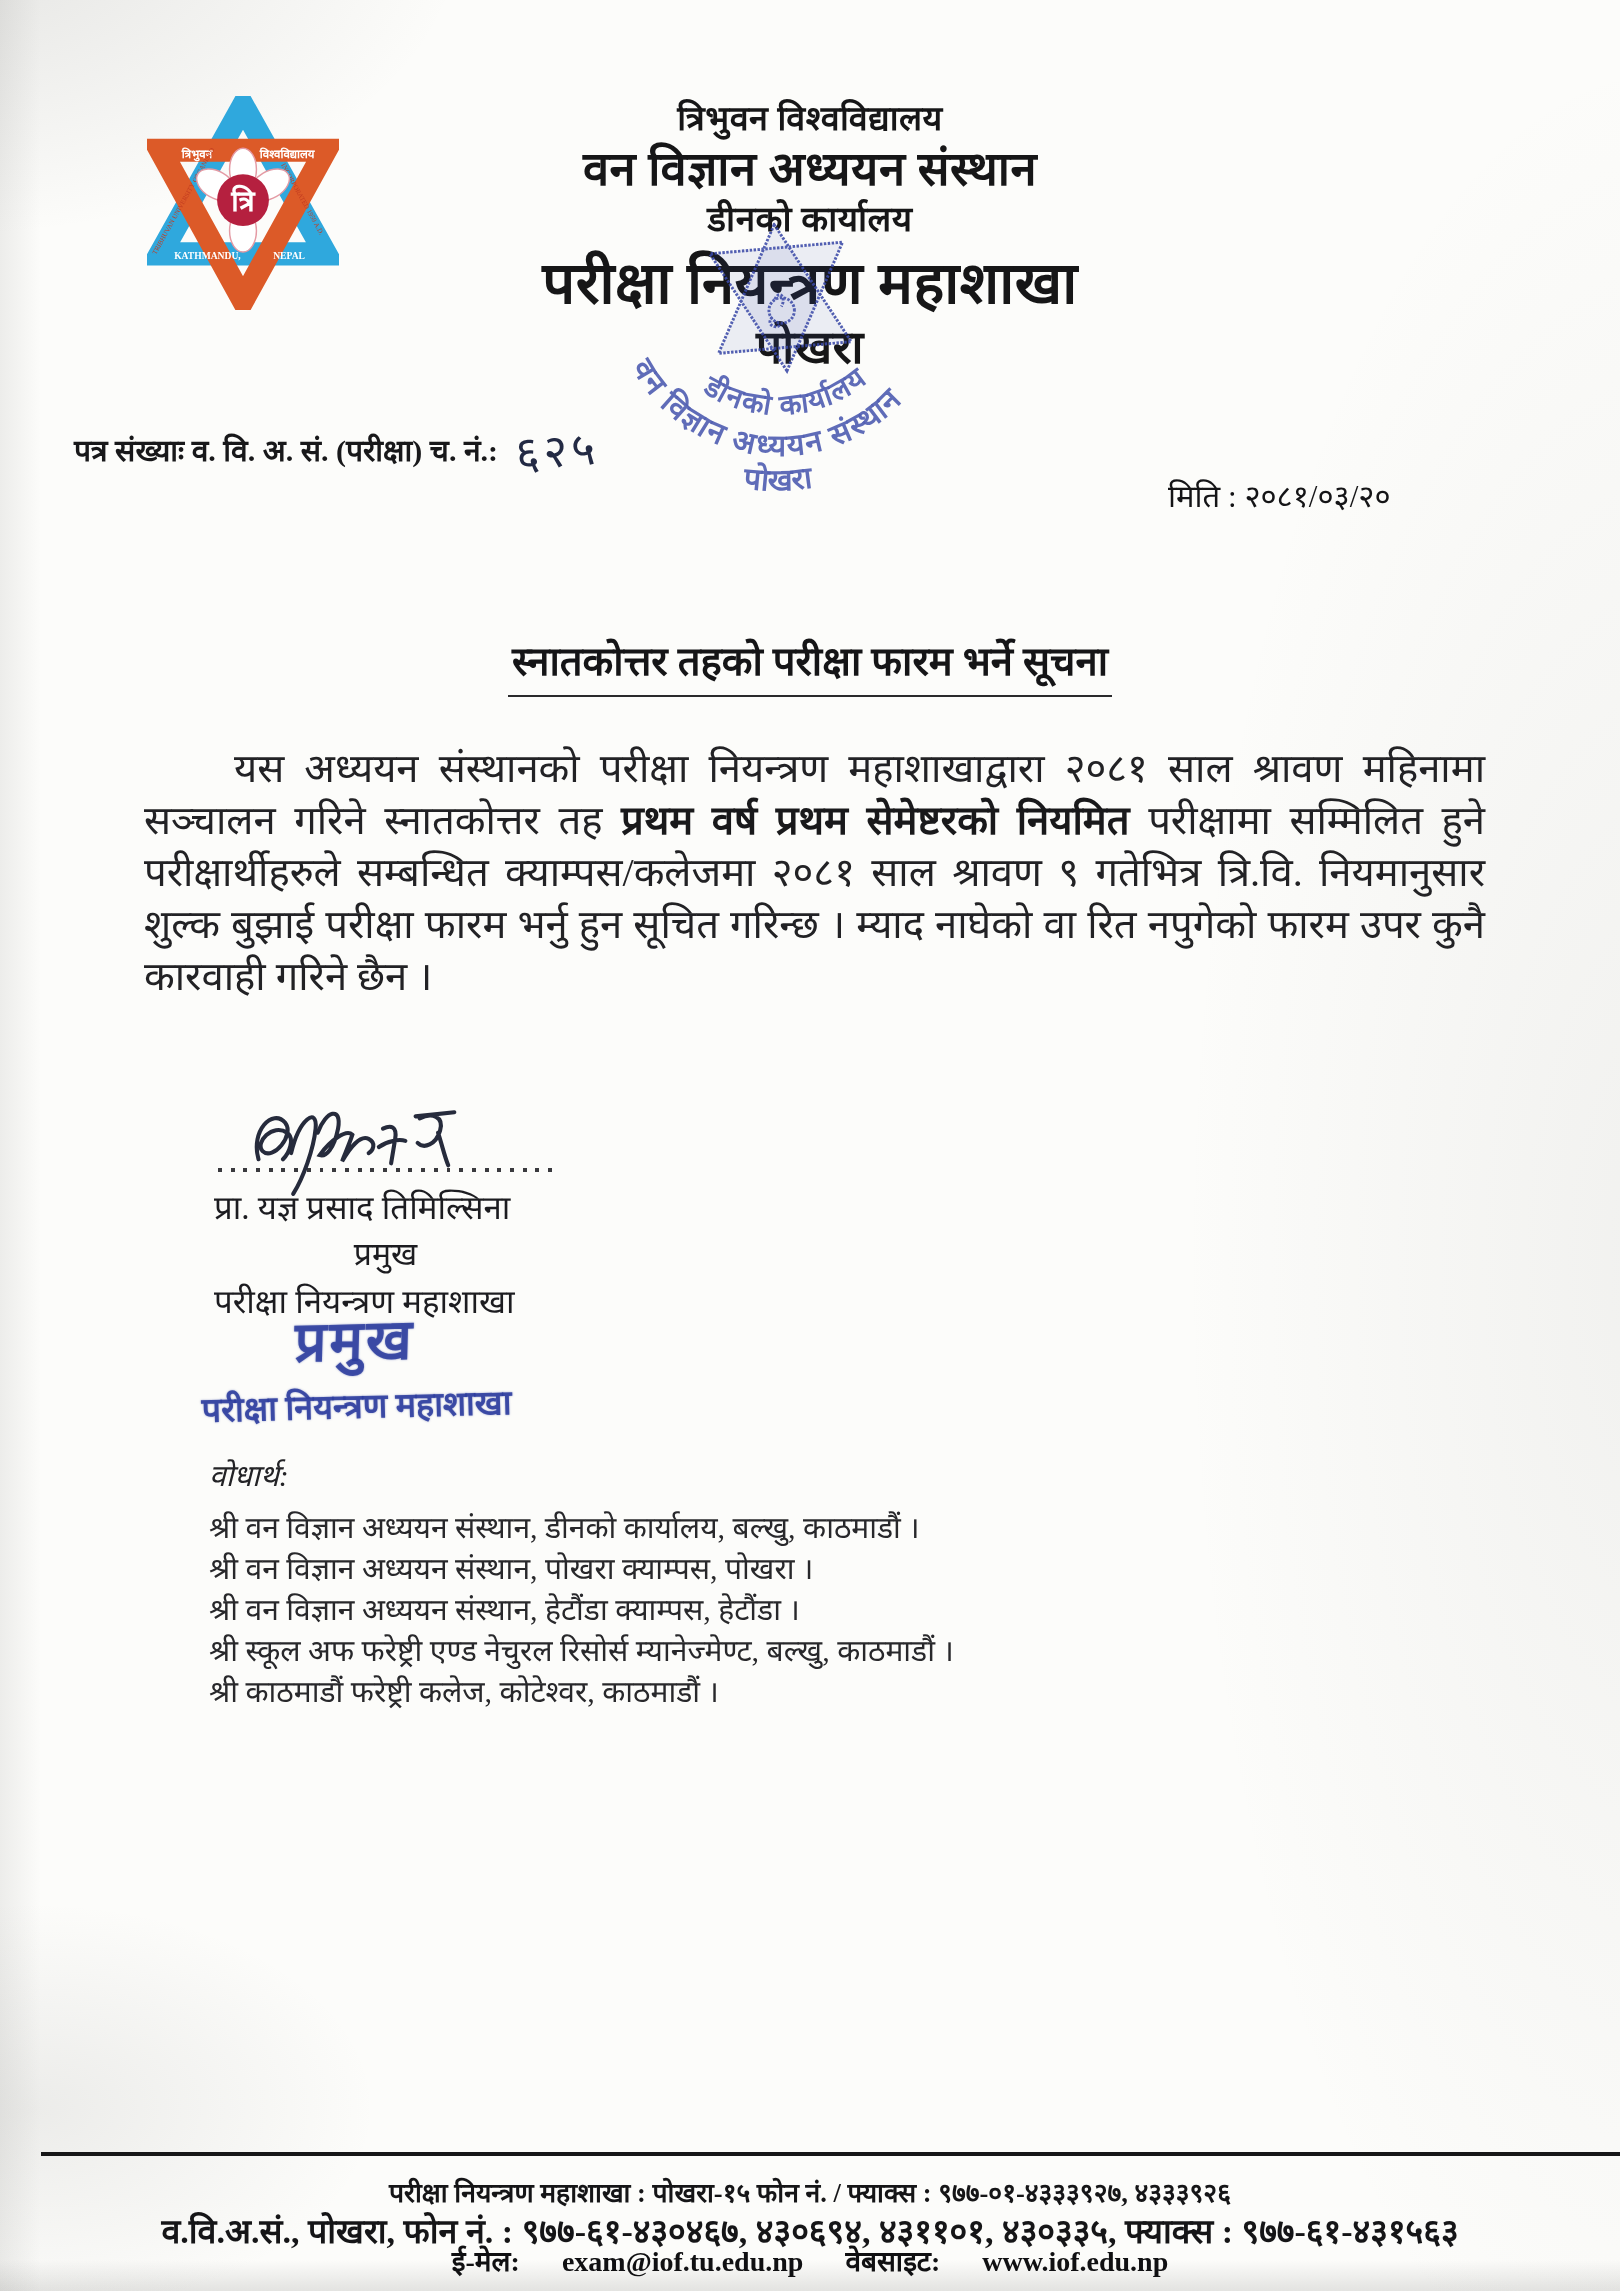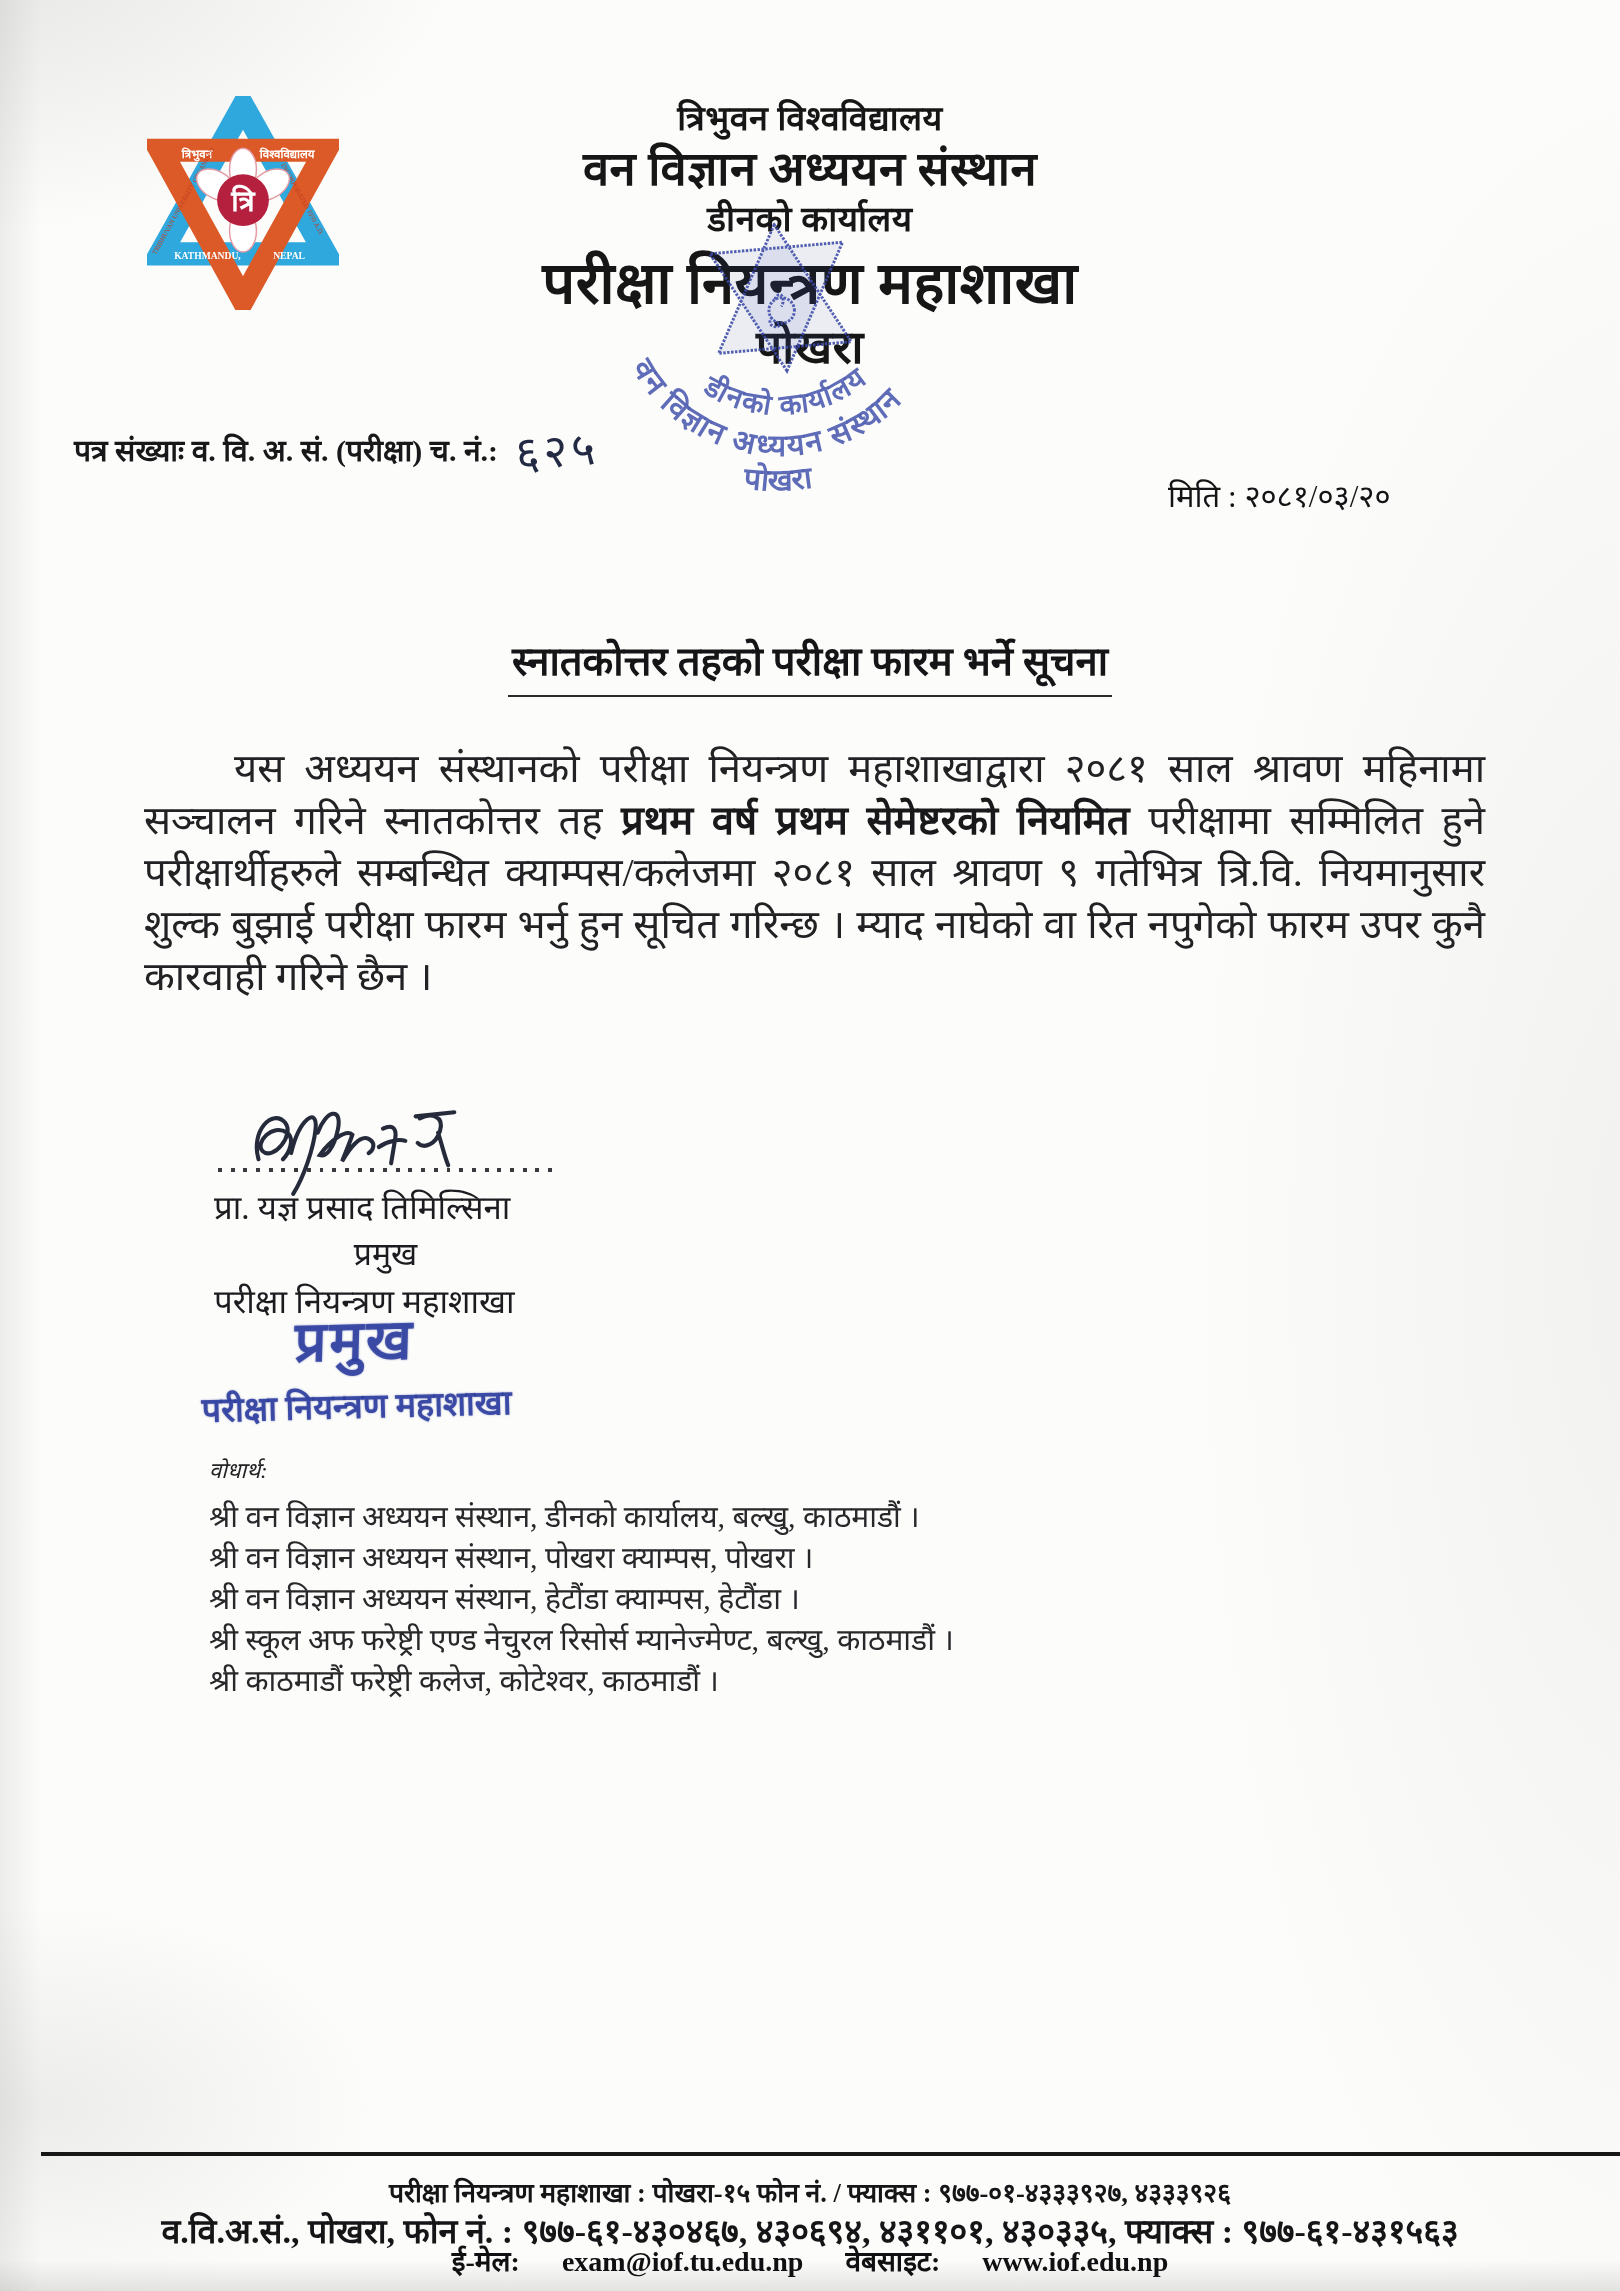--- a/index.html
+++ b/index.html
@@ -31,21 +31,21 @@
     background:repeating-linear-gradient(to right,#3a3a3e 0 3.9px,transparent 3.9px 12.7px);}
   .signame{left:214px;top:1184px;font-size:33px;color:#1c1c20;white-space:nowrap;}
   .sigtitle{left:214px;top:1231px;width:343px;text-align:center;font-size:32px;color:#1c1c20;}
   .sigdiv{left:214px;top:1278px;font-size:33px;color:#1c1c20;white-space:nowrap;}
   .stamp2{left:194px;top:1300px;width:323px;text-align:center;transform:rotate(-1.5deg);z-index:6;}
   .stamp2 .s2a{font-size:56px;font-weight:bold;color:rgba(44,60,158,0.85);letter-spacing:2.9px;
     text-shadow:0 0 2px rgba(44,60,158,0.55);transform:skewX(-3deg);}
   .stamp2 .s2b{font-size:34px;font-weight:bold;color:rgba(44,60,158,0.88);white-space:nowrap;margin-top:5.9px;
     text-shadow:0 0 2px rgba(44,60,158,0.5);}
   .ccblock{left:209px;top:1454px;}
-  .cchead{font-size:22px;font-style:italic;color:#232326;margin-bottom:11.8px;}
+  .cchead{font-size:30px;font-style:italic;color:#232326;margin-bottom:11.8px;}
   .cc-item{font-size:30px;color:#28282b;line-height:41px;white-space:nowrap;}
   .footrule{left:41px;right:0;top:2152px;height:3.9px;background:#171718;}
   .f1{top:2174px;font-size:26.5px;font-weight:bold;color:#151517;}
   .f2{top:2207px;font-size:34px;font-weight:bold;color:#151517;}
   .f3{top:2241px;font-size:28px;font-weight:bold;color:#101012;}
   .f3 span{margin:0 21px;}
   .stamp1{left:616px;top:222px;z-index:5;transform:rotate(-5deg);opacity:0.88;}
   .sigsvg{left:227px;top:1096px;z-index:3;}
   .logo{left:147px;top:96px;}
 </style>

